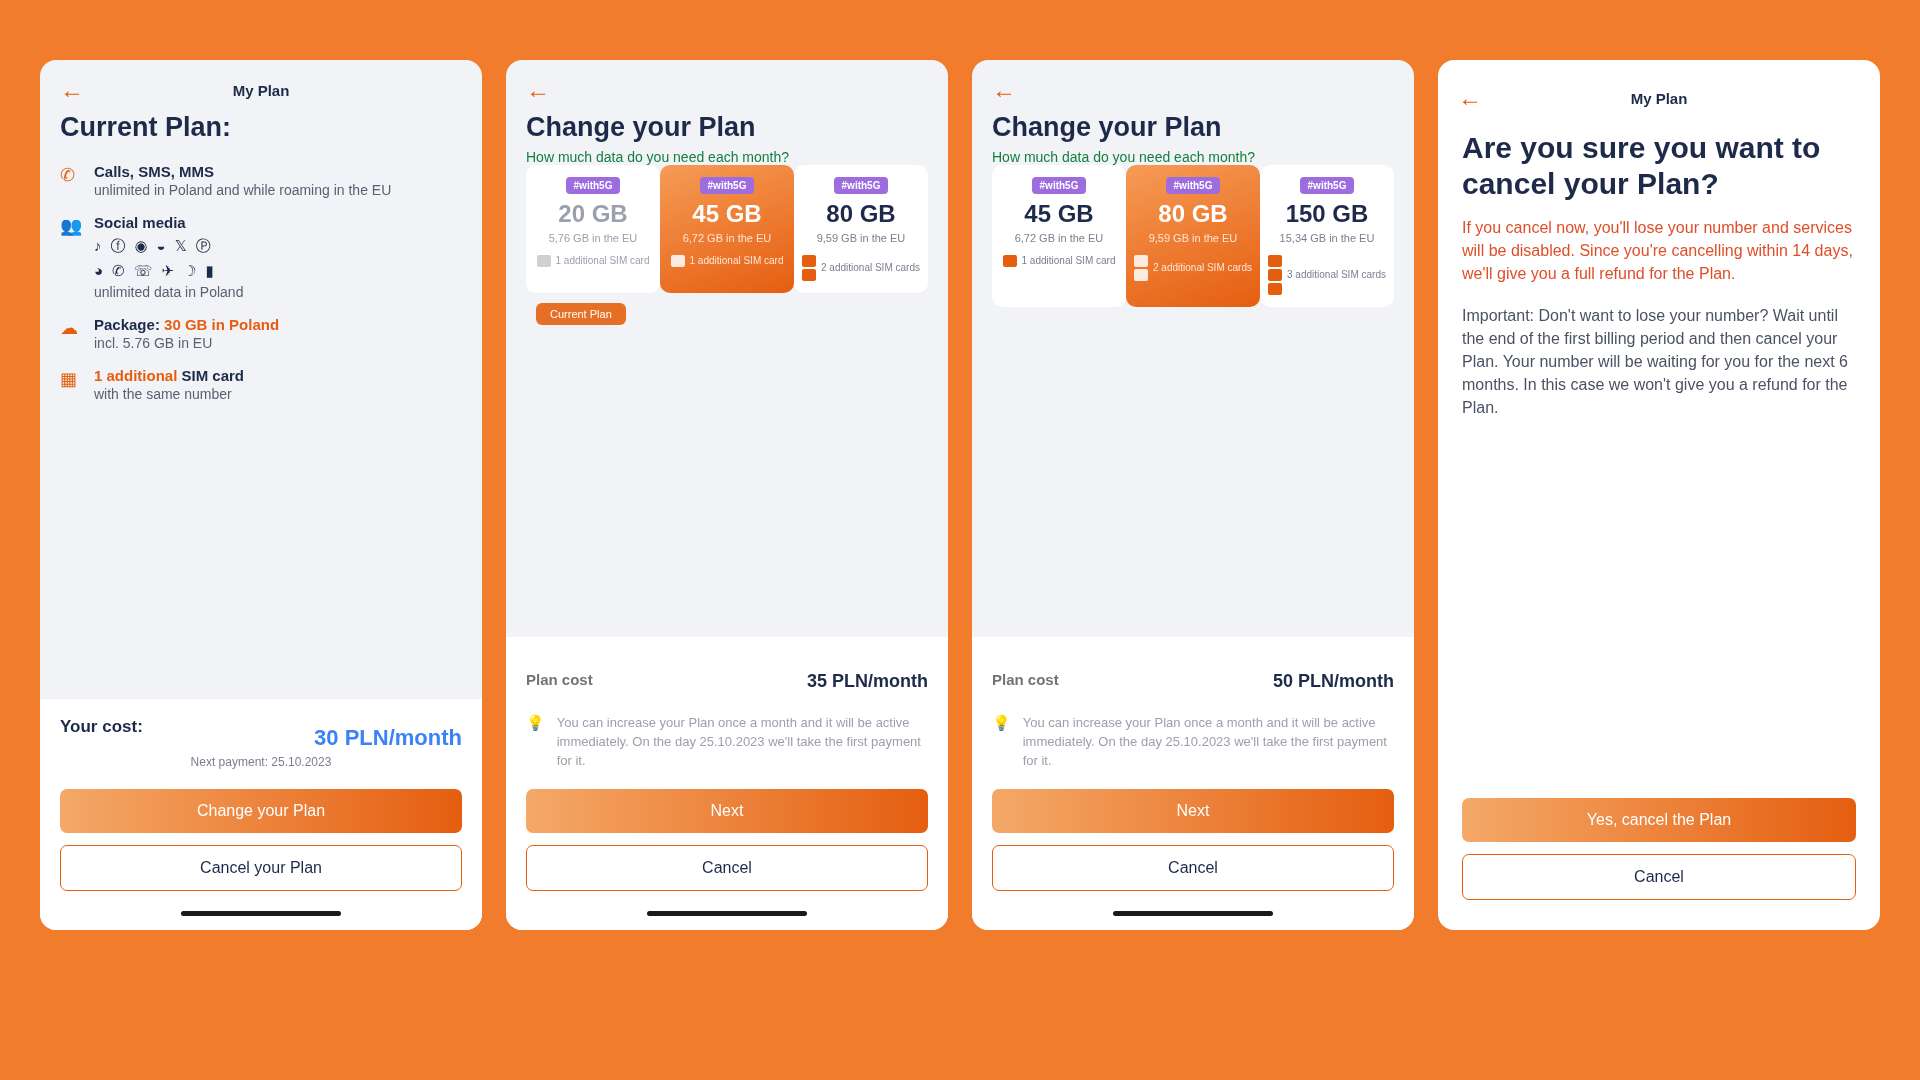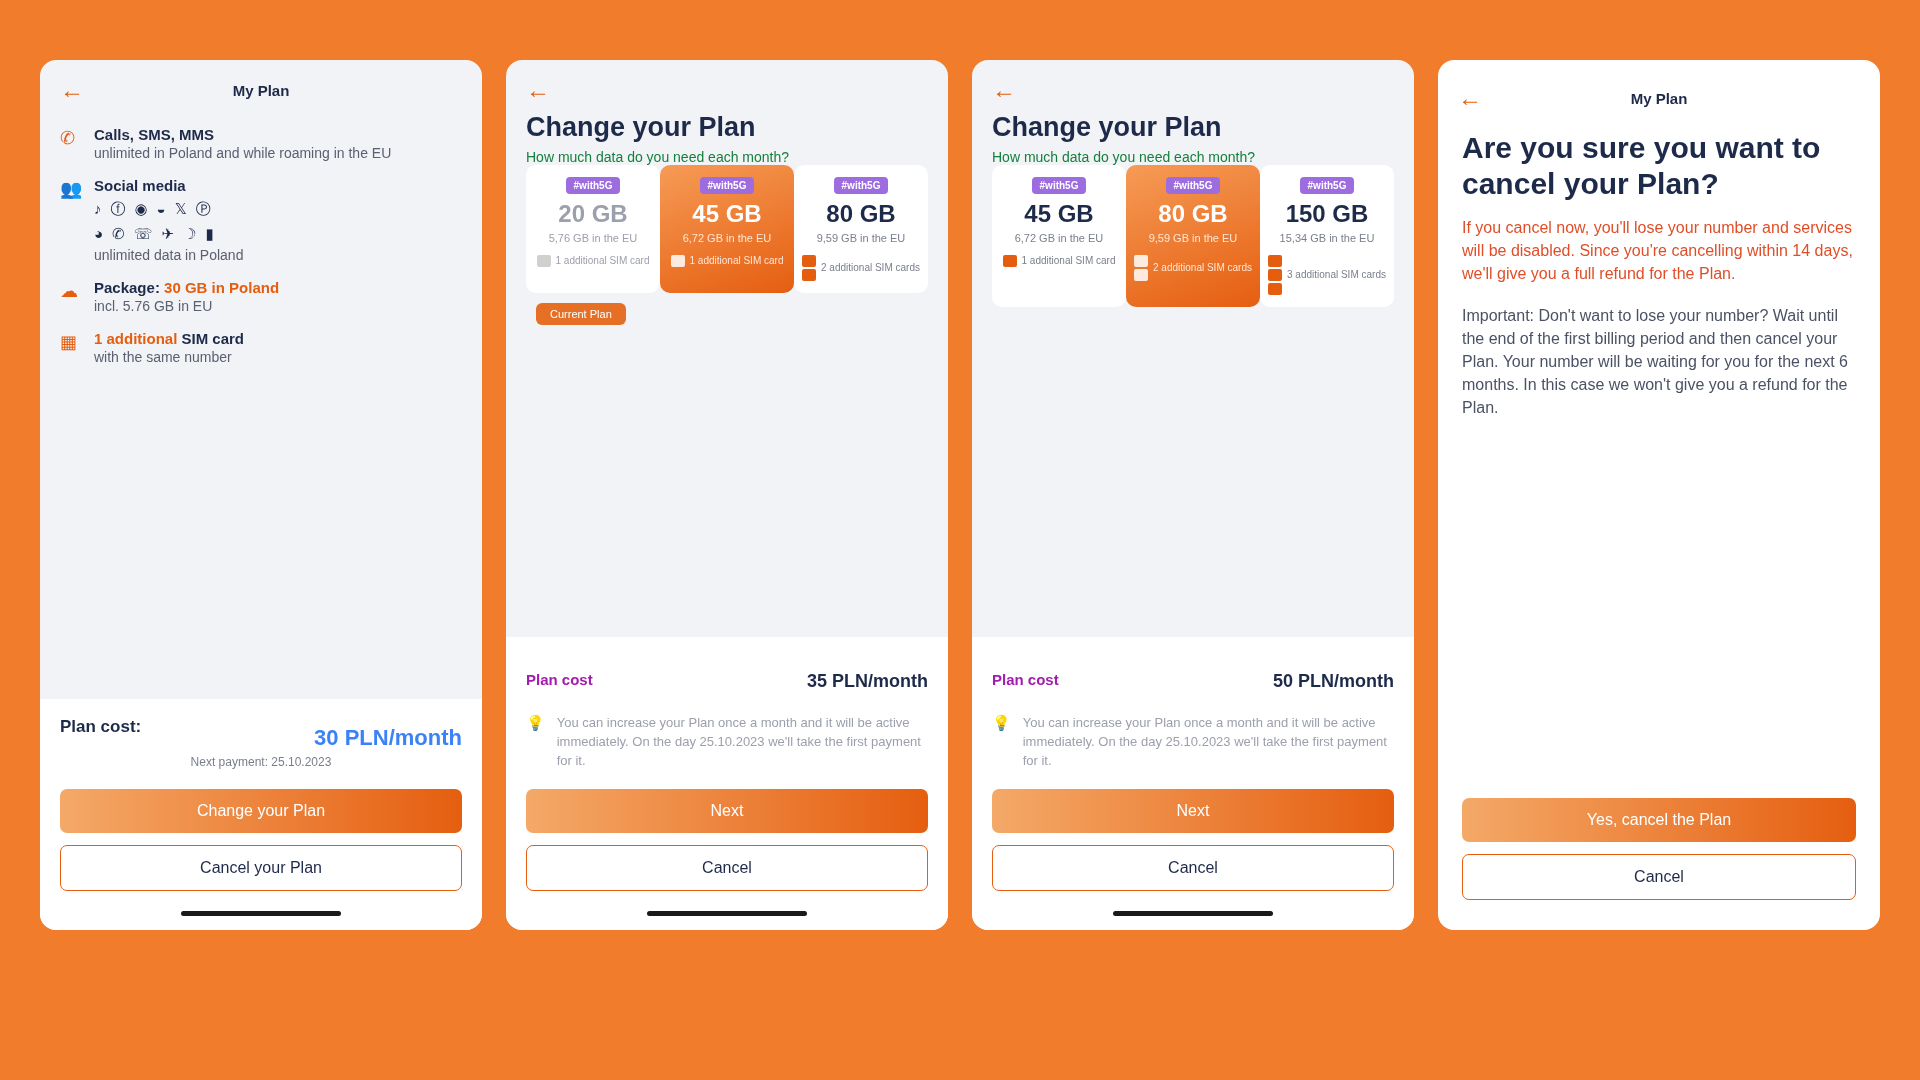--- a/index.html
+++ b/index.html
@@ -41,40 +41,41 @@
 .plan-card.normal .plan-eu { color: #7a7f8d; }
 .plan-sim { display: flex; align-items: center; justify-content: center; gap: 5px; margin-top: 10px; font-size: 10px; color: #9ca0ad; line-height: 1.2; text-align: left; }
 .plan-card.selected .plan-sim { color: #ffe6d6; }
 .plan-card.normal .plan-sim { color: #7a7f8d; }
 .sim-icon { width: 14px; height: 12px; background: #e55e10; border-radius: 2px; flex-shrink: 0; }
 .plan-card.dim .sim-icon { background: #d0d0d0; }
 .plan-card.selected .sim-icon { background: #fff; opacity: .85; }
 .sim-icon-group { display: flex; flex-direction: column; gap: 2px; }
 .current-plan-chip { background: #e66f26; color: #fff; font-size: 11px; padding: 5px 14px; border-radius: 6px; display: inline-block; margin-left: 10px; }
 .cost-row2 { display: flex; justify-content: space-between; padding: 16px 0 14px; border-bottom: none; }
-.cost-label2 { color: #a21caf; font-weight: 600; font-size: 15px; }
+.cost-label2 { color: #737373; font-weight: 600; font-size: 15px; }
 .cost-value2 { color: #1e2a4a; font-weight: 700; font-size: 18px; }
 .tip-row { display: flex; gap: 12px; padding: 8px 0 18px; }
 .tip-icon { color: #e55e10; font-size: 15px; }
 .tip-text { color: #9ca0ad; font-size: 13px; line-height: 1.45; }
 .warning-text { color: #e04e28; font-size: 16px; line-height: 1.45; margin-bottom: 18px; }
 .info-text { color: #4a5264; font-size: 16px; line-height: 1.45; }
 .screen-4 { background: #fff; padding-top: 8px; }
 .screen-4 .content { padding: 0 24px; }
 .buttons-4 { padding: 0 24px 18px; margin-top: auto; }
 </style>
 </head>
 <body>
 
 <div class="screen">
   <div class="screen-header">
     <span class="back-arrow">←</span>
     <span class="screen-title-centered">My Plan</span>
   </div>
   <div class="content">
+    <div class="h1">Current Plan:</div>
     <div style="height:14px"></div>
     <div class="feature-row">
       <span class="feature-icon">✆</span>
       <div class="feature-body">
         <div class="feature-title">Calls, SMS, MMS</div>
         <div class="feature-desc">unlimited in Poland and while roaming in the EU</div>
       </div>
     </div>
     <div class="feature-row">
       <span class="feature-icon">👥</span>
@@ -109,21 +110,21 @@
     <div class="feature-row">
       <span class="feature-icon">▦</span>
       <div class="feature-body">
         <div class="feature-title"><span class="orange-text">1 additional</span><span> SIM card</span></div>
         <div class="feature-desc">with the same number</div>
       </div>
     </div>
   </div>
   <div class="bottom-panel">
     <div class="plan-cost-row">
-      <div class="plan-cost-label">Plan cost:</div>
+      <div class="plan-cost-label">Your cost:</div>
       <div class="plan-cost-value">30 PLN/month</div>
     </div>
     <div class="next-payment">Next payment: 25.10.2023</div>
     <button class="btn btn-primary">Change your Plan</button>
     <button class="btn btn-outline">Cancel your Plan</button>
     <div class="home-indicator"></div>
   </div>
 </div>
 
 <div class="screen">

